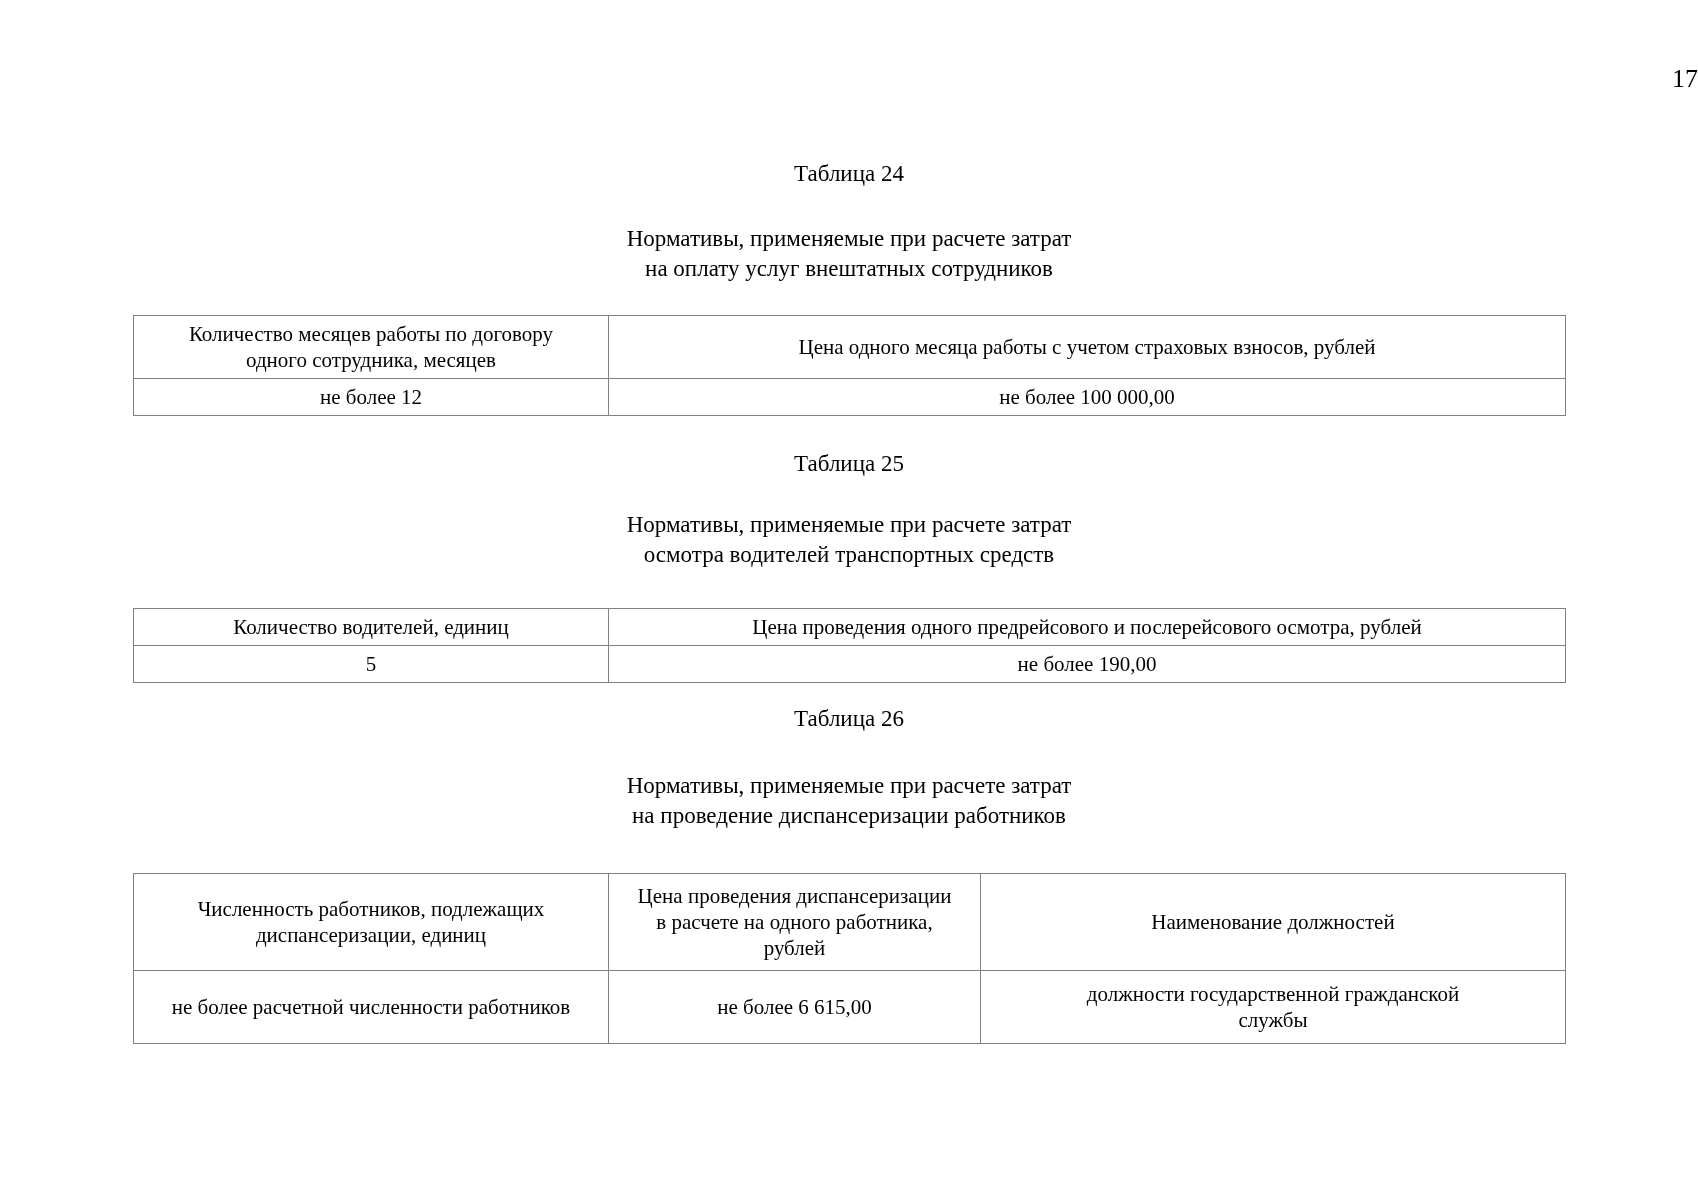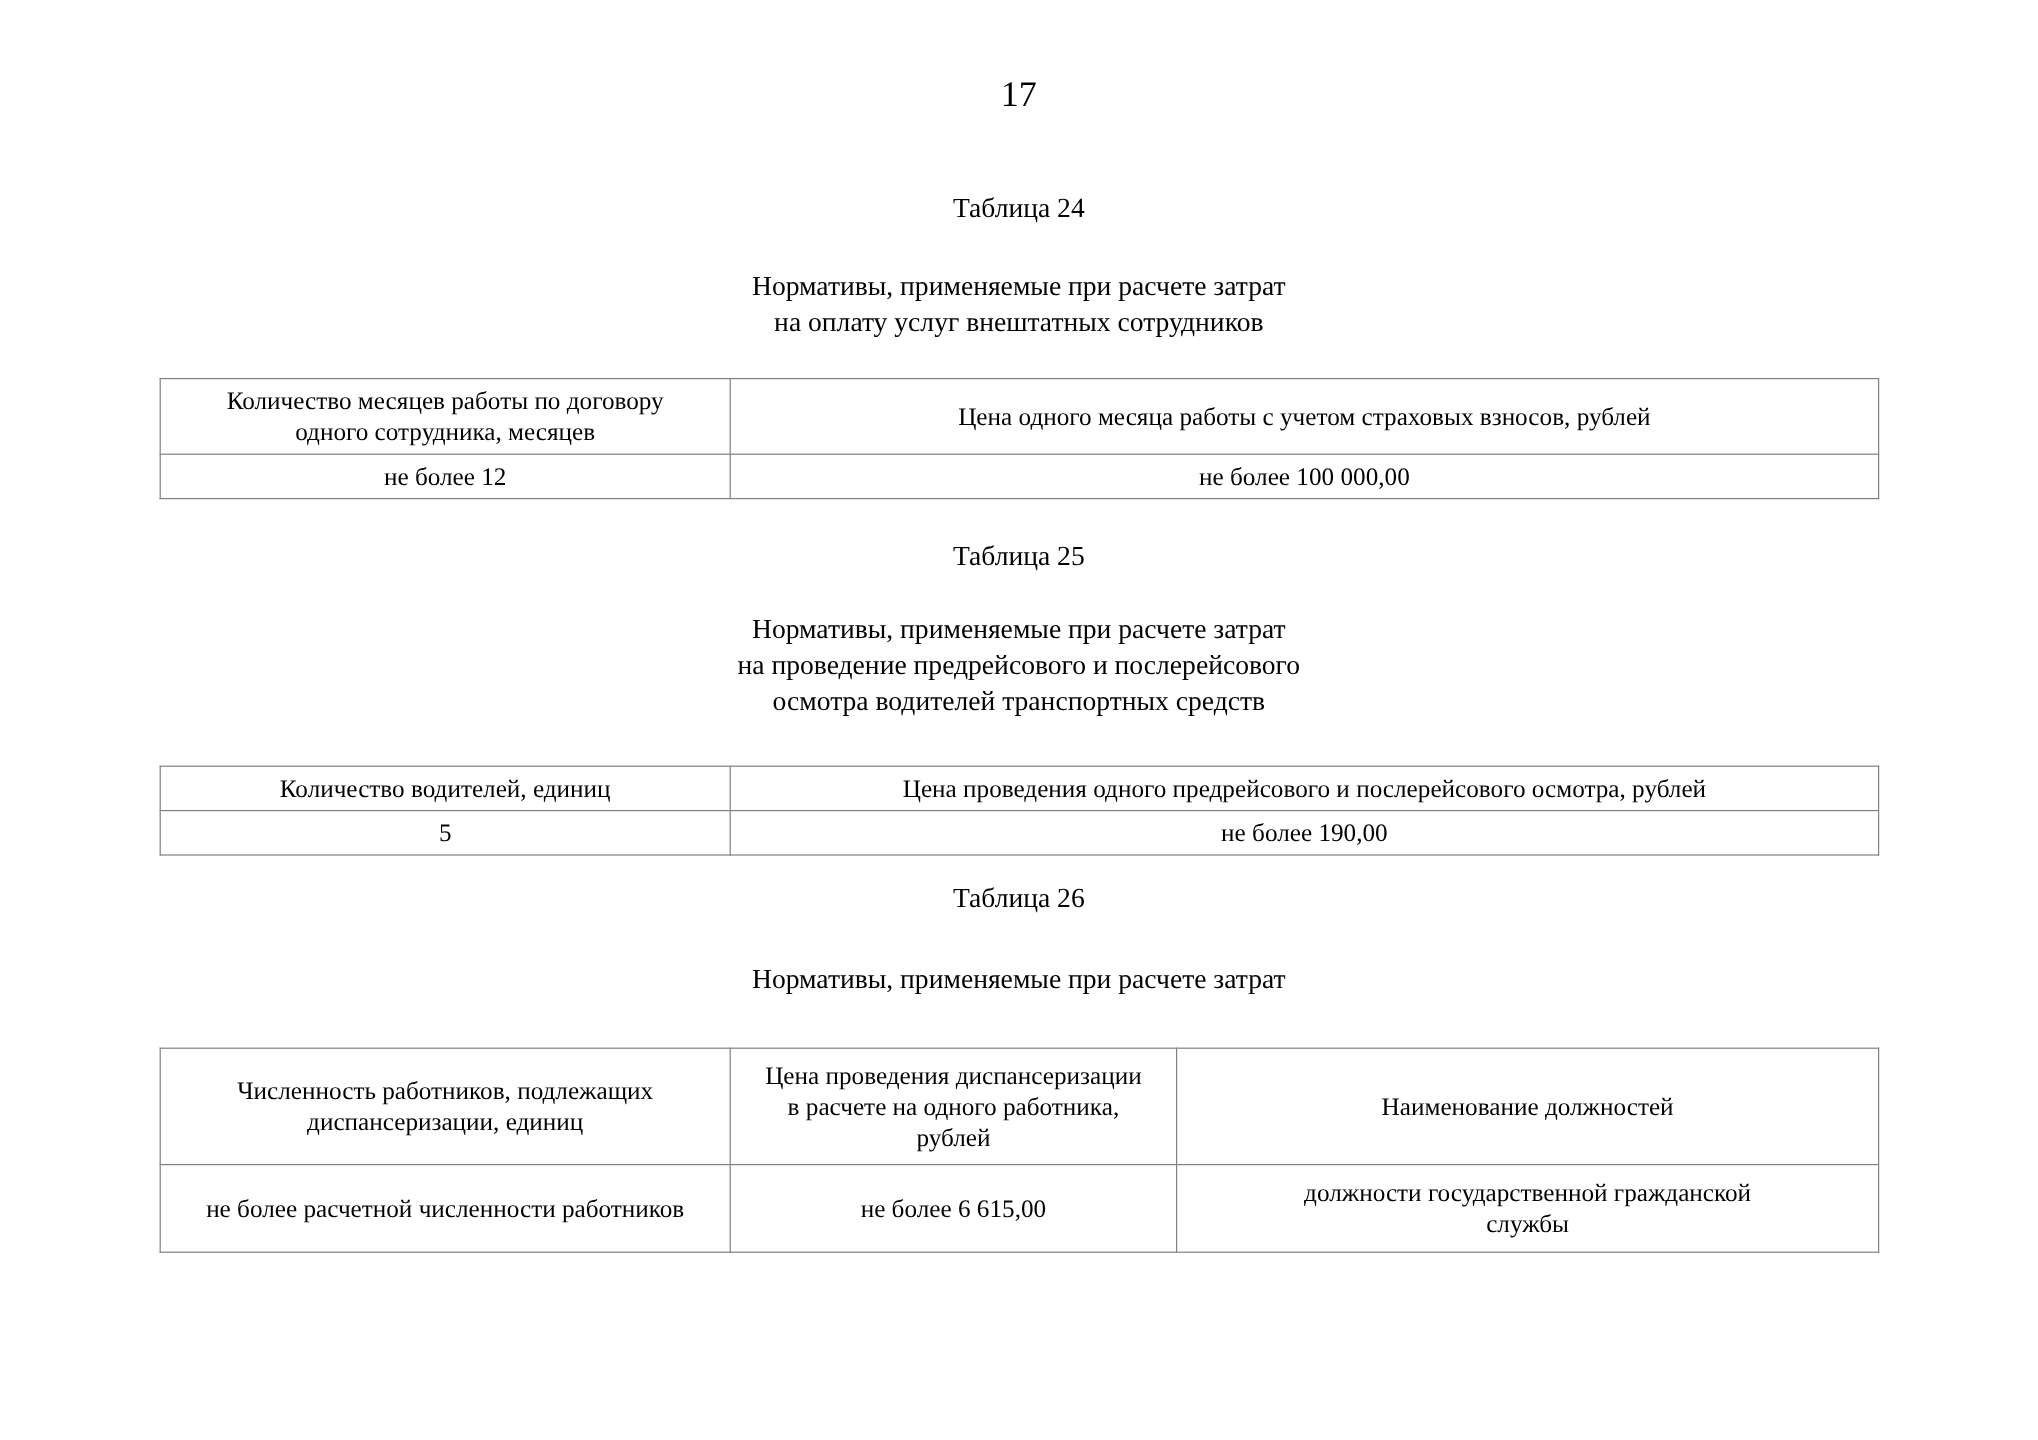--- a/index.html
+++ b/index.html
@@ -17,22 +17,22 @@
     box-sizing: border-box;
     overflow: hidden;
   }
 
   
   .page-number {
     position: absolute;
     top: 64px;
     left: 0;
     width: 1698px;
-    text-align: center;
-    font-size: 30px;
+    text-align: right;
+    font-size: 26px;
     line-height: 30px;
   }
 
   .content {
     position: absolute;
     left: 133px;
     top: 0;
     width: 1432px;
   }
 
@@ -130,21 +130,20 @@
             <span class="cell-line">не более 100 000,00</span>
           </td>
         </tr>
       </tbody>
     </table>
 
     <div class="table-label block-25-label">Таблица 25</div>
 
     <div class="table-title block-25-title">
       <span class="tline">Нормативы, применяемые при расчете затрат</span>
-      <span class="tline">на проведение предрейсового и послерейсового</span>
       <span class="tline">осмотра водителей транспортных средств</span>
     </div>
 
     <table class="doc-table block-25-table">
       <colgroup>
           <col class="t25-c1">
           <col class="t25-c2">
         </colgroup>
       <tbody>
         <tr>
@@ -163,20 +162,21 @@
             <span class="cell-line">не более 190,00</span>
           </td>
         </tr>
       </tbody>
     </table>
 
     <div class="table-label block-26-label">Таблица 26</div>
 
     <div class="table-title block-26-title">
       <span class="tline">Нормативы, применяемые при расчете затрат</span>
+      <span class="tline">на проведение диспансеризации работников</span>
     </div>
 
     <table class="doc-table block-26-table">
       <colgroup>
           <col class="t26-c1">
           <col class="t26-c2">
           <col class="t26-c3">
         </colgroup>
       <tbody>
         <tr>

